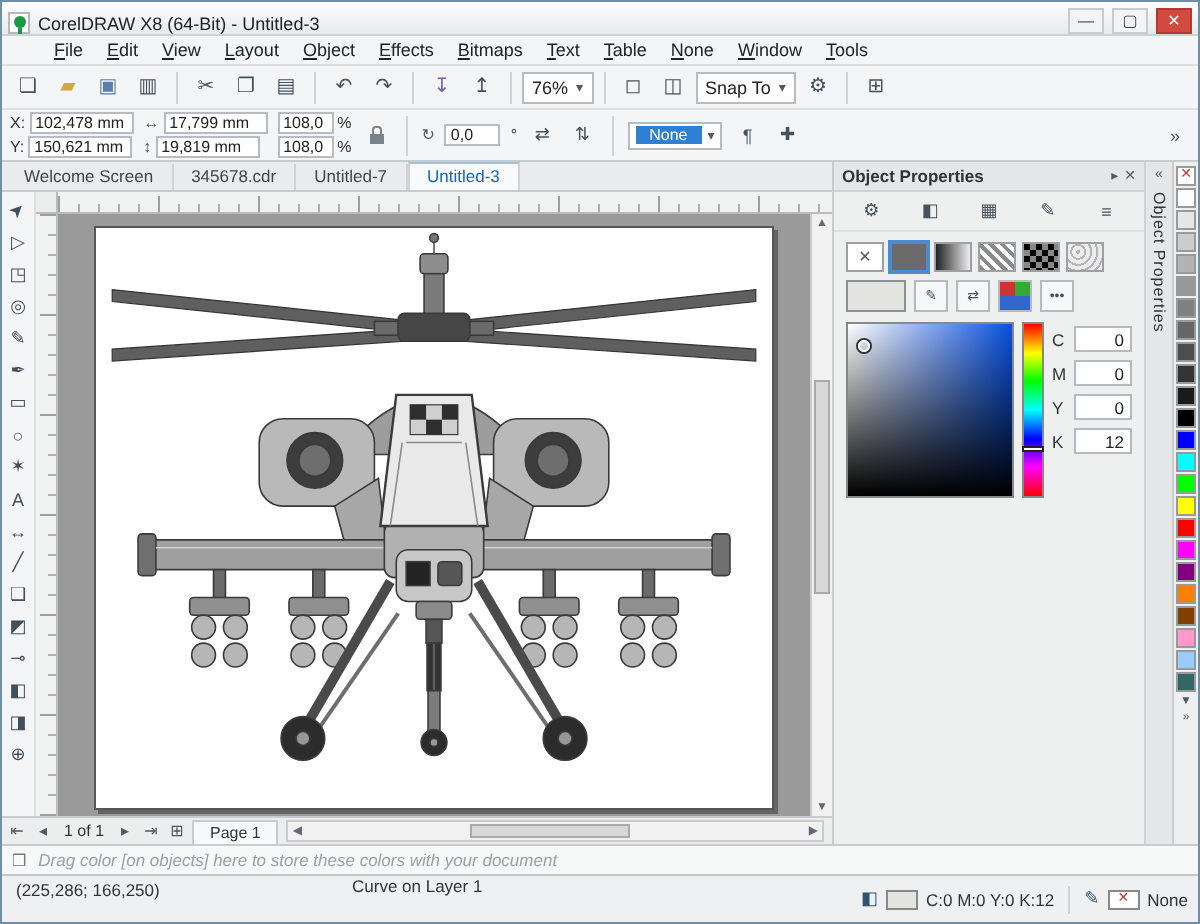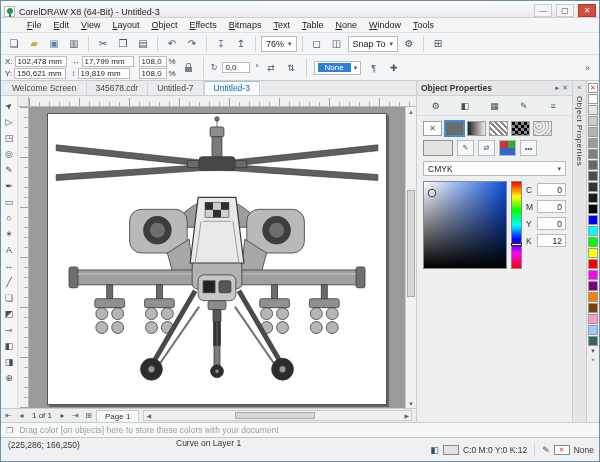--- a/index.html
+++ b/index.html
@@ -111,21 +111,21 @@
 
 
 .palette-strip{width:13px;flex:0 0 13px;background:#eef0f0;border-left:1px solid #c9cccf;display:flex;flex-direction:column;align-items:center;padding-top:1px}
 .pal-swatch{width:10px;height:10px;flex:0 0 10px;border:1px solid #999;margin-top:1px}
 .pal-swatch.none{background:#fff;color:#c33;font-size:7px;line-height:8px;text-align:center}
 .pal-arrow{font-size:6px;color:#556;margin-top:2px}
 
 
 .palette-row{height:15px;flex:0 0 15px;display:flex;align-items:center;gap:6px;background:#f7f8f8;border-top:1px solid #c9cccf;padding:0 5px}
 .dp-icon{font-size:8px;color:#778}
-.dp-hint{color:#9aa0a5;font-size:8.5px}
+.dp-hint{font-style:italic;color:#9aa0a5;font-size:8.5px}
 
 
 .statusbar{height:24px;flex:0 0 24px;background:#eef0f1;border-top:1px solid #c3c6c9;display:flex;align-items:stretch;font-size:8.5px;color:#333;padding:0 5px}
 .status-main{flex:1;position:relative}
 .status-coords{position:absolute;left:2px;top:2px}
 .status-object{position:absolute;left:170px;bottom:13px}
 .status-right{display:flex;align-items:center;gap:4px}
 .st-ico{font-size:9px;color:#33536e}
 .st-swatch{width:16px;height:10px;background:#e3e3e0;border:1px solid #888}
 .st-swatch.outline-none{background:#fff;color:#c33;font-size:7px;line-height:8px;text-align:center}
@@ -462,24 +462,20 @@
             <span class="ft-btn ft-bpattern"></span>
             <span class="ft-btn ft-texture"></span>
           </div>
         <div class="swatch-row">
           <span class="cur-swatch"></span>
           <span class="sm-btn">✎</span>
           <span class="sm-btn">⇄</span>
           <span class="sm-btn pal-grid"></span>
           <span class="sm-btn">•••</span>
         </div>
-        <div class="model-select">
-          <span>CMYK</span>
-          <span class="caret">▾</span>
-        </div>
         <div class="picker">
           <div class="color-square">
             <span class="sq-sel"></span>
           </div>
           <div class="hue-bar">
             <span class="hue-sel"></span>
           </div>
           <div class="cmyk-fields">
               <div class="cmyk-row">
                 <span class="cmyk-label">C</span>

